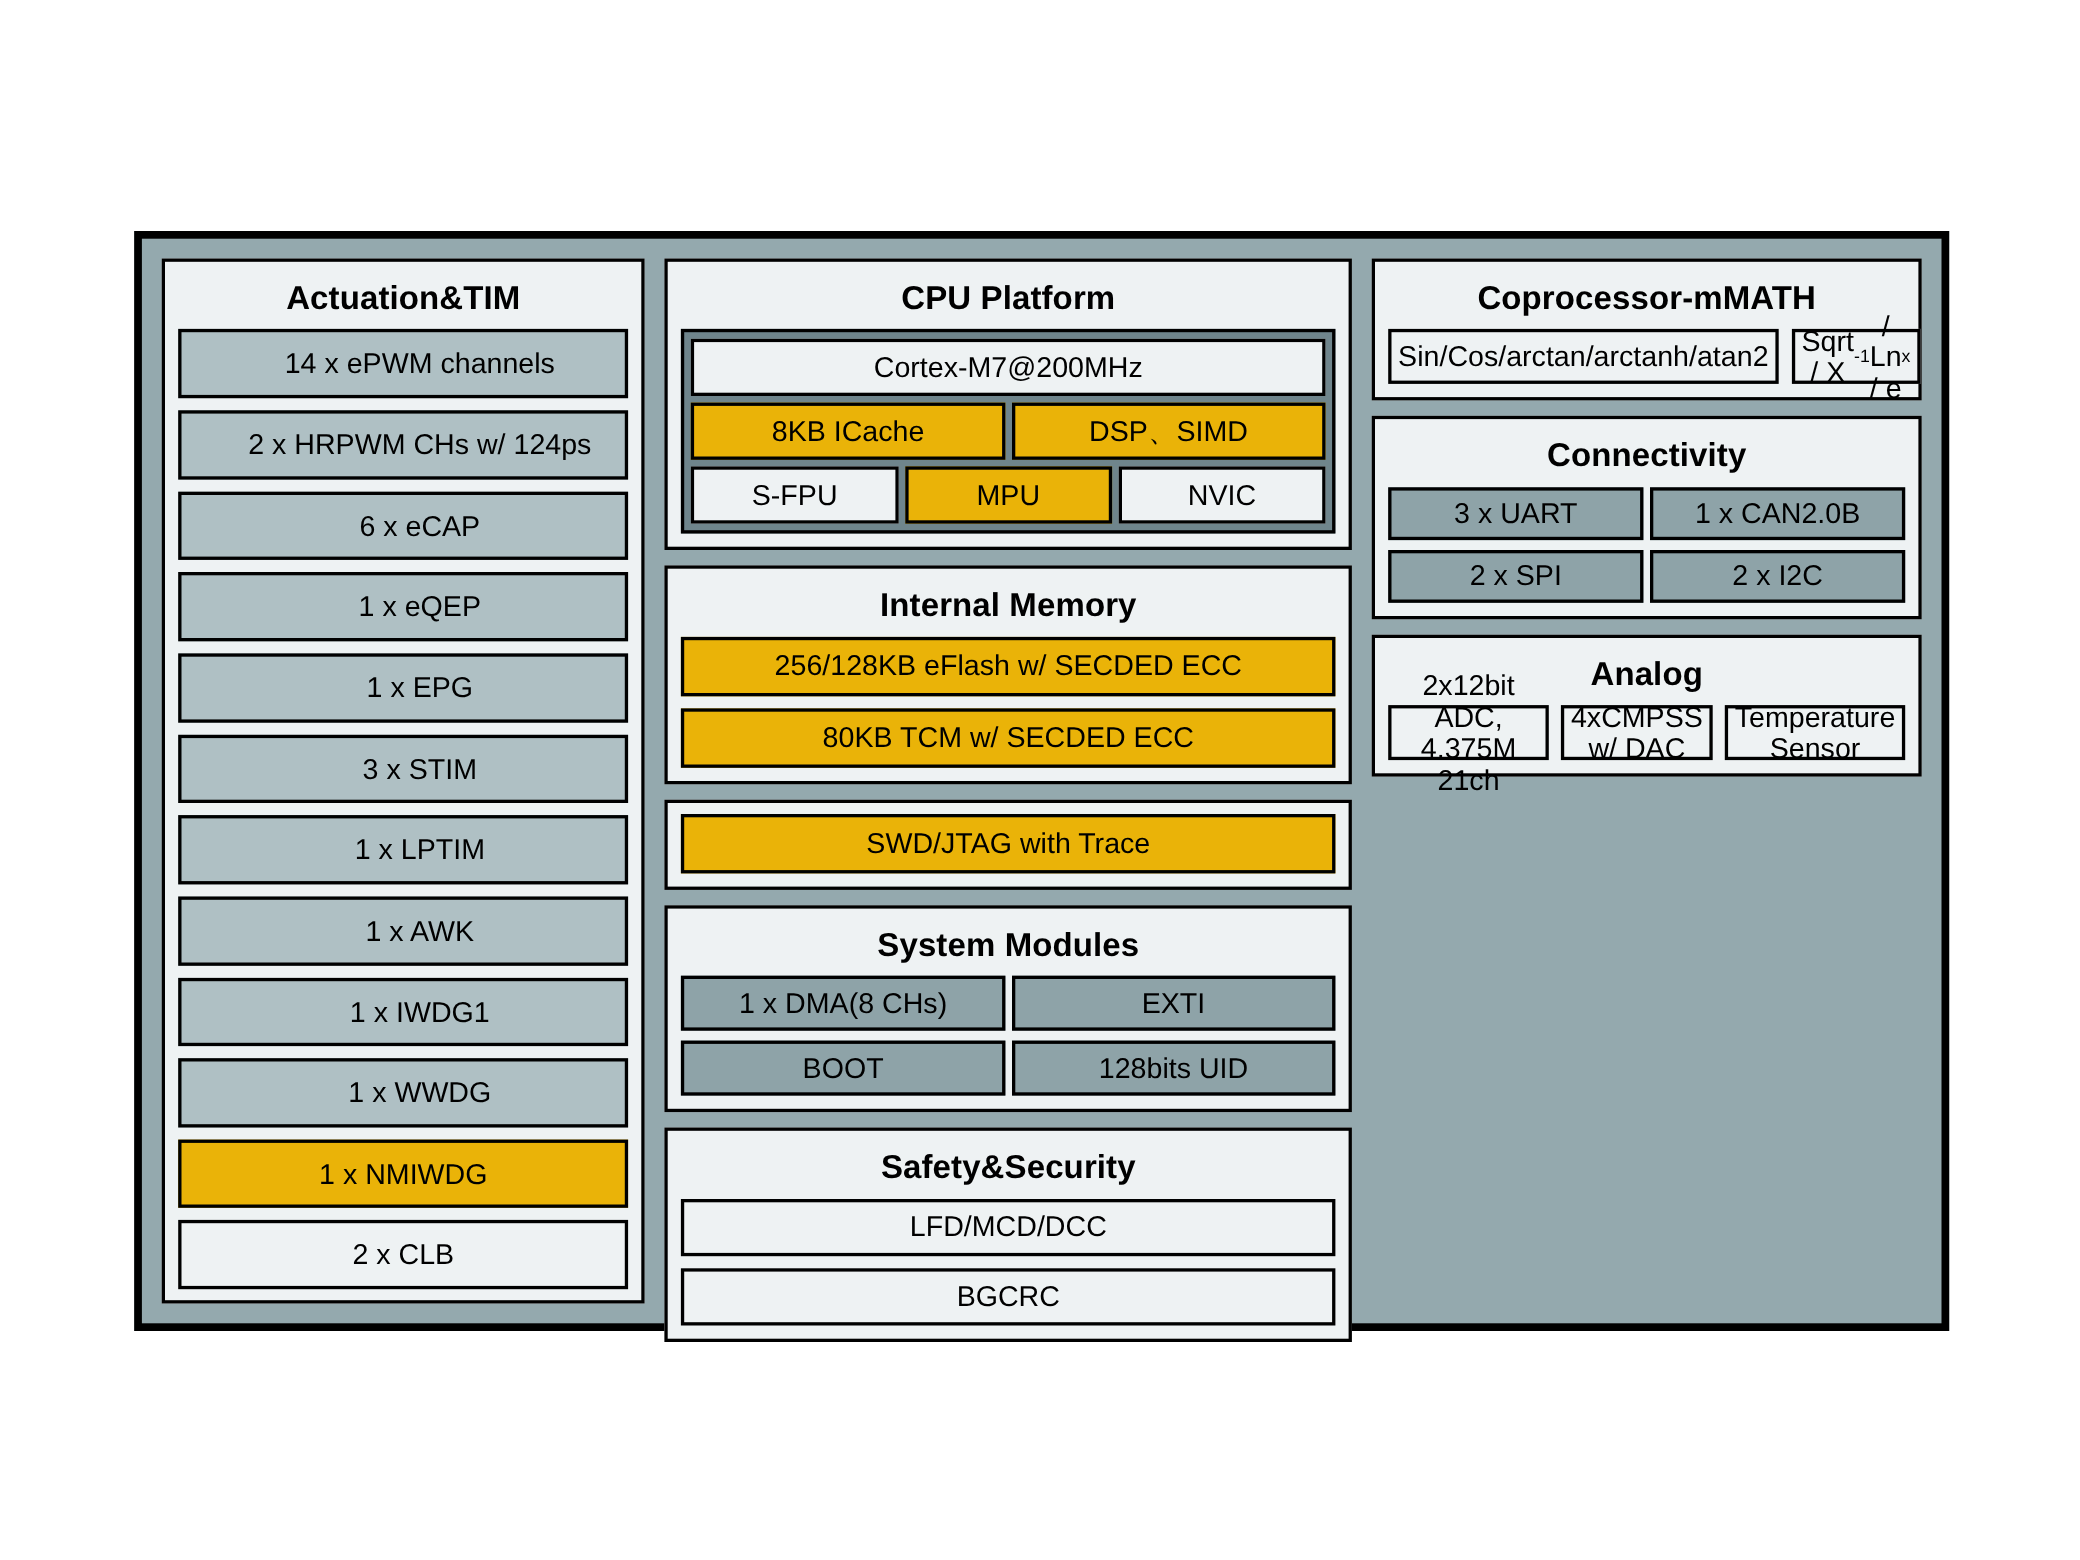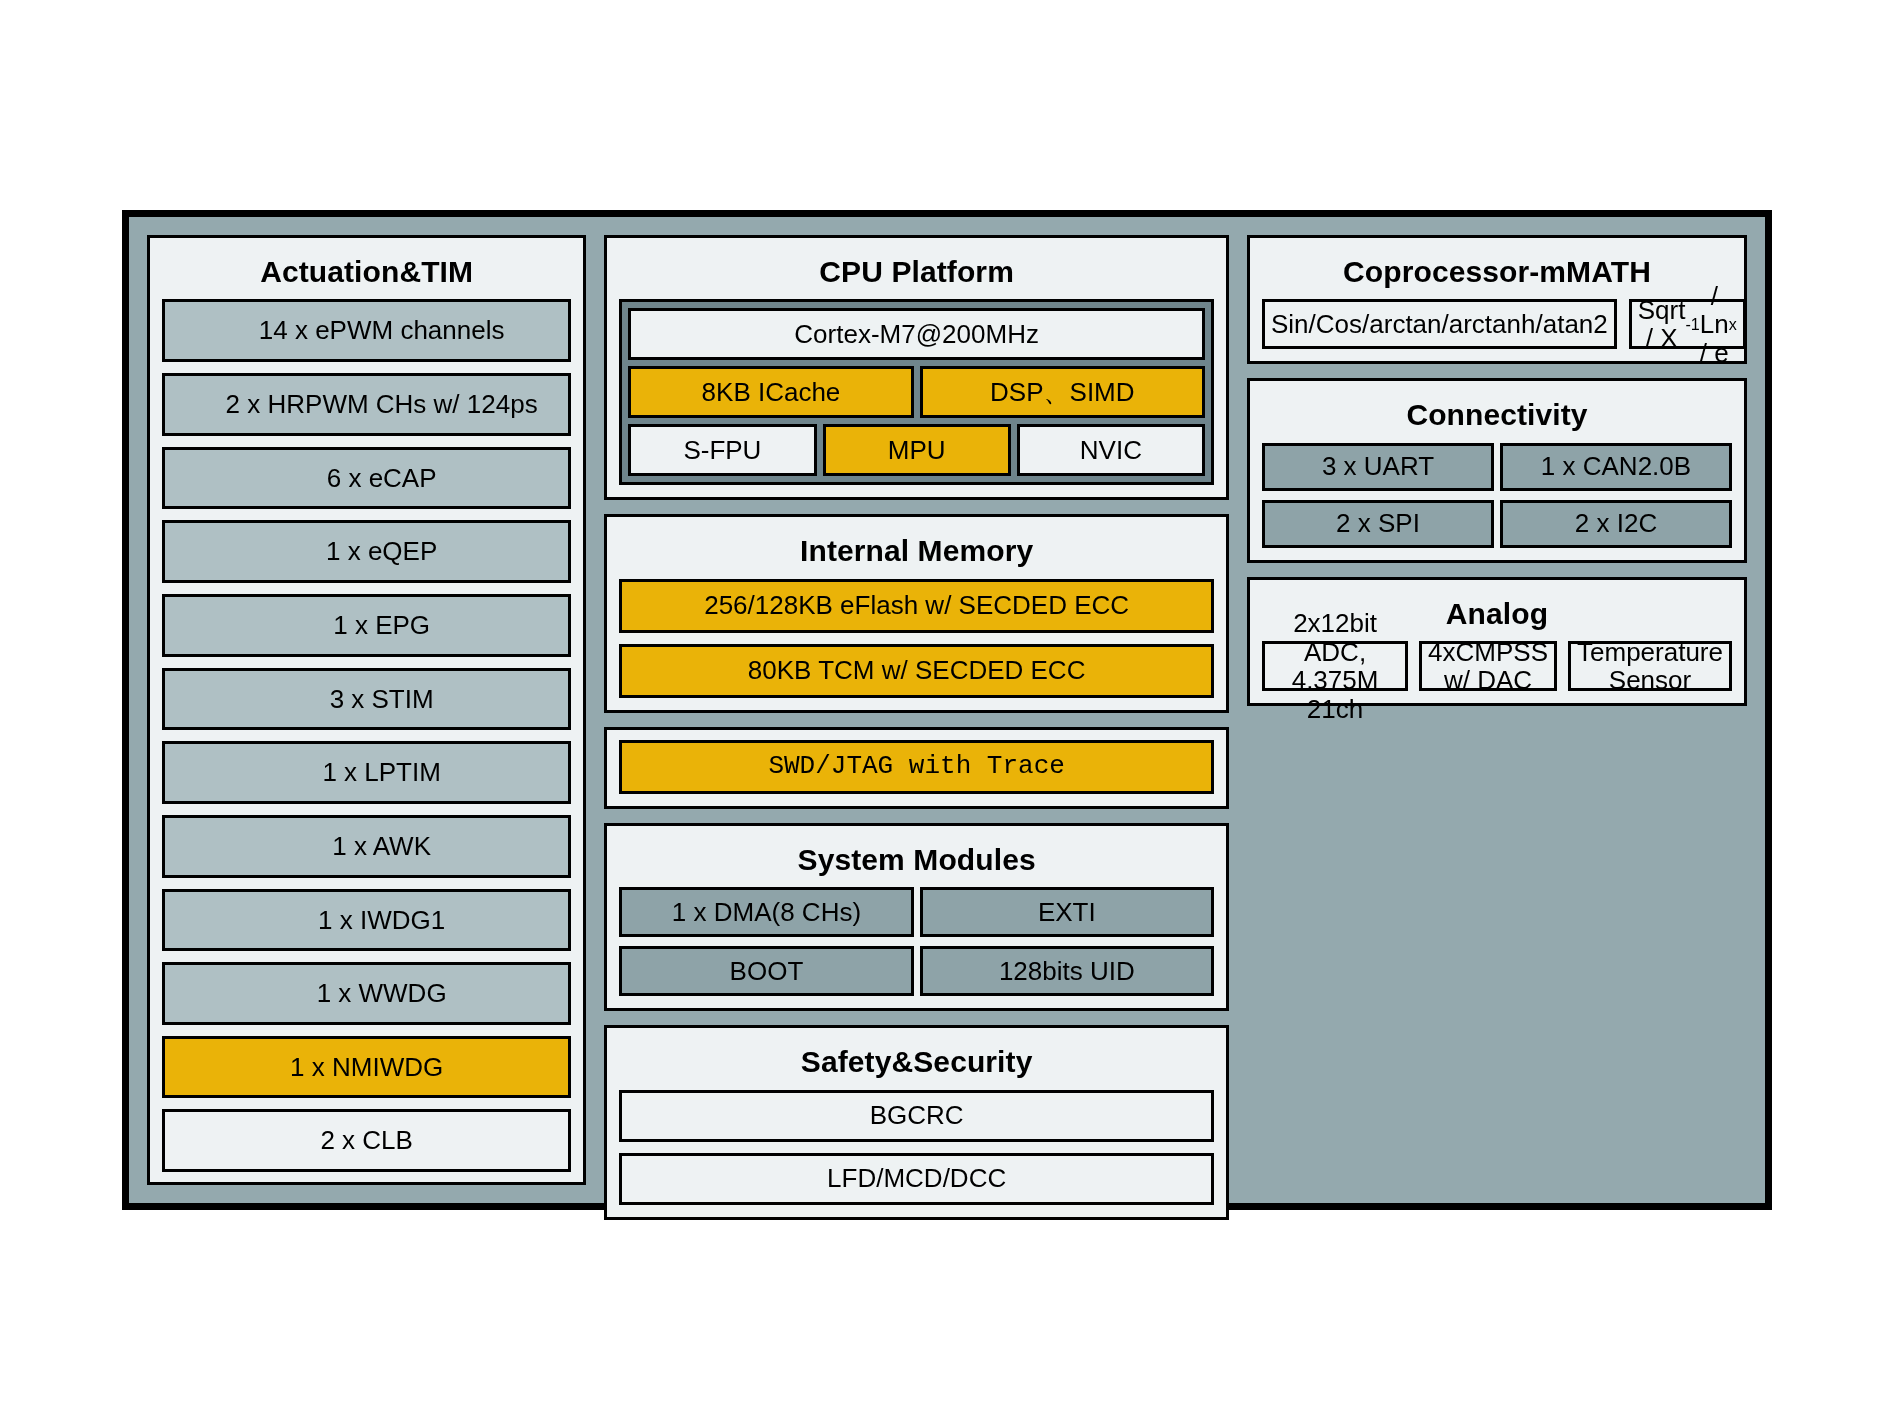--- a/index.html
+++ b/index.html
@@ -99,21 +99,21 @@
   #cpu-inner .cell { height: 52px; }
   .row2 { display: flex; gap: 6px; }
   .row2 > .cell { flex: 1; }
   .row3 { display: flex; gap: 6px; }
   .row3 > .cell { flex: 1; }
 
   #grp-mem .stack { display: flex; flex-direction: column; gap: 11px; }
   #grp-mem .cell  { height: 54px; }
 
   #swd-wrap { }
-  #swd-wrap .cell { height: 54px; width: 100%; font-family: Liberation Mono, monospace; }
+  #swd-wrap .cell { height: 54px; width: 100%; }
 
   #grp-sys .stack { display: flex; flex-direction: column; gap: 9px; }
   #grp-sys .cell { height: 50px; }
 
   #grp-safety .stack { display: flex; flex-direction: column; gap: 11px; }
   #grp-safety .cell { height: 52px; }
 
   
   #grp-copro .stack { display: flex; flex-direction: row; gap: 12px; }
   #grp-copro .cell { height: 50px; }
@@ -196,22 +196,22 @@
         <div class="row2" id="sys-row2">
             <div class="cell tone-dark">BOOT</div>
             <div class="cell tone-dark">128bits UID</div>
           </div>
       </div>
     </div>
 
     <div class="group" id="grp-safety">
       <div class="group-title">Safety&amp;Security</div>
       <div class="stack" id="safety-list">
+          <div class="cell tone-light">LFD/MCD/DCC</div>
           <div class="cell tone-light">BGCRC</div>
-          <div class="cell tone-light">LFD/MCD/DCC</div>
         </div>
     </div>
 
   </div>
 
   <div class="column" id="col-right">
 
     <div class="group" id="grp-copro">
       <div class="group-title">Coprocessor-mMATH</div>
       <div class="stack" id="copro-list">

